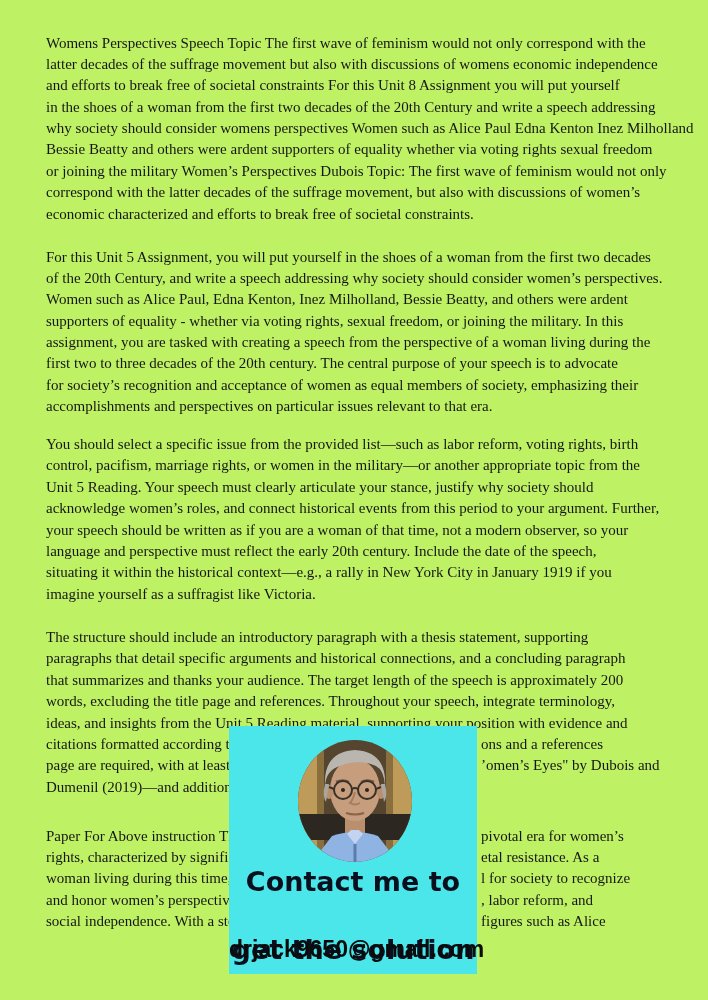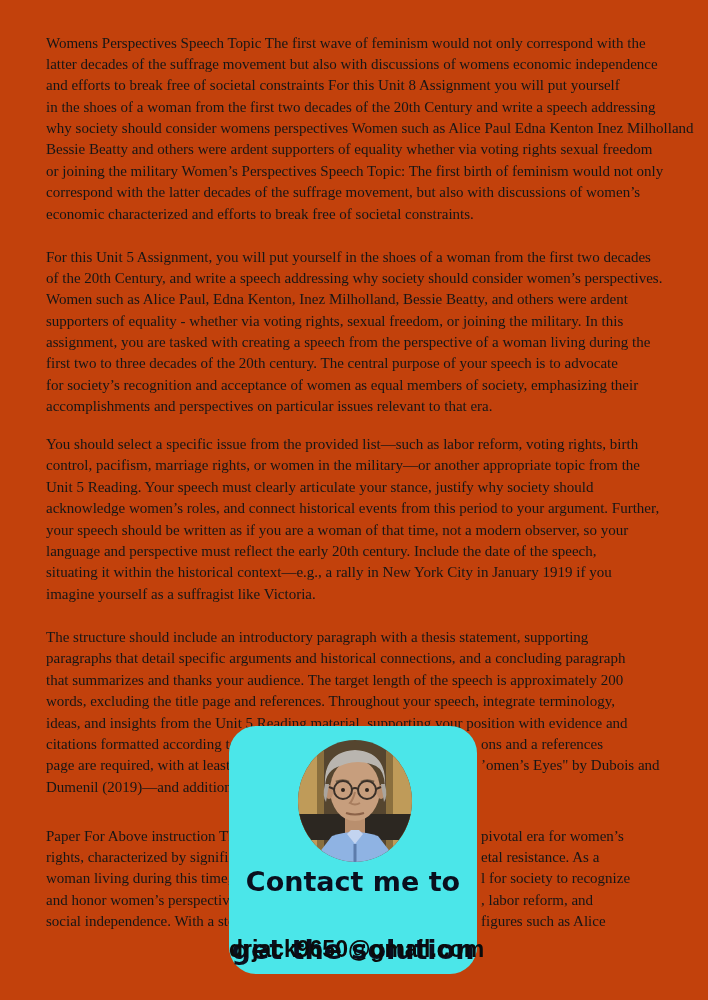--- a/index.html
+++ b/index.html
@@ -1,18 +1,18 @@
 <!DOCTYPE html>
 <html><head>
 <meta charset="utf-8">
 <style>
   html,body { margin:0; padding:0; background:#ffffff; }
   .page {
     position:relative; width:708px; height:1000px;
-    background:#c2410c; overflow:hidden;
+    background:#bef264; overflow:hidden;
     font-family:"Liberation Serif", serif;
   }
   .doc {
     position:absolute; left:46px; top:0; width:625px;
     color:#161616; font-size:15px;
   }
   .para { position:absolute; left:0; width:100%; }
   .line {
     position:relative; height:21.4px; line-height:21.4px;
     white-space:nowrap;
@@ -47,21 +47,21 @@
 <div class="page">
 
   <div class="doc">
       <div class="para" style="top: 32.5px;">
         <div class="line">Womens Perspectives Speech Topic The first wave of feminism would not only correspond with the</div>
         <div class="line">latter decades of the suffrage movement but also with discussions of womens economic independence</div>
         <div class="line">and efforts to break free of societal constraints For this Unit 8 Assignment you will put yourself</div>
         <div class="line">in the shoes of a woman from the first two decades of the 20th Century and write a speech addressing</div>
         <div class="line">why society should consider womens perspectives Women such as Alice Paul Edna Kenton Inez Milholland</div>
         <div class="line">Bessie Beatty and others were ardent supporters of equality whether via voting rights sexual freedom</div>
-        <div class="line">or joining the military Women’s Perspectives Speech Topic: The first birth of feminism would not only</div>
+        <div class="line">or joining the military Women’s Perspectives Dubois Topic: The first wave of feminism would not only</div>
         <div class="line">correspond with the latter decades of the suffrage movement, but also with discussions of women’s</div>
         <div class="line">economic characterized and efforts to break free of societal constraints.</div>
       </div>
       <div class="para" style="top: 246.5px;">
         <div class="line">For this Unit 5 Assignment, you will put yourself in the shoes of a woman from the first two decades</div>
         <div class="line">of the 20th Century, and write a speech addressing why society should consider women’s perspectives.</div>
         <div class="line">Women such as Alice Paul, Edna Kenton, Inez Milholland, Bessie Beatty, and others were ardent</div>
         <div class="line">supporters of equality - whether via voting rights, sexual freedom, or joining the military. In this</div>
         <div class="line">assignment, you are tasked with creating a speech from the perspective of a woman living during the</div>
         <div class="line">first two to three decades of the 20th century. The central purpose of your speech is to advocate</div>
@@ -90,21 +90,21 @@
       </div>
       <div class="para" style="top: 825.5px;">
         <div class="line"><span class="frag-left">Paper For Above instruction Th</span><span class="frag-right">pivotal era for women’s</span></div>
         <div class="line"><span class="frag-left">rights, characterized by significa</span><span class="frag-right">etal resistance. As a</span></div>
         <div class="line"><span class="frag-left">woman living during this time, I</span><span class="frag-right">l for society to recognize</span></div>
         <div class="line"><span class="frag-left">and honor women’s perspective</span><span class="frag-right">, labor reform, and</span></div>
         <div class="line"><span class="frag-left">social independence. With a stea</span><span class="frag-right">figures such as Alice</span></div>
       </div>
     </div>
 
-  <div class="overlay" style="background: rgb(75, 230, 233); border-radius: 27px;">
+  <div class="overlay" style="background: rgb(75, 230, 233);">
     <div class="photo">
       <svg viewBox="0 0 114 122">
 
         <rect x="0" y="0" width="114" height="122" fill="#55452f"></rect>
         <rect x="0" y="0" width="24" height="122" fill="#bf9b59"></rect>
         <rect x="90" y="0" width="24" height="122" fill="#bf9b59"></rect>
         <rect x="19" y="0" width="7" height="122" fill="#8a6f3e"></rect>
         <rect x="88" y="0" width="7" height="122" fill="#8a6f3e"></rect>
         <rect x="0" y="74" width="114" height="26" fill="#2c2721"></rect>
 

